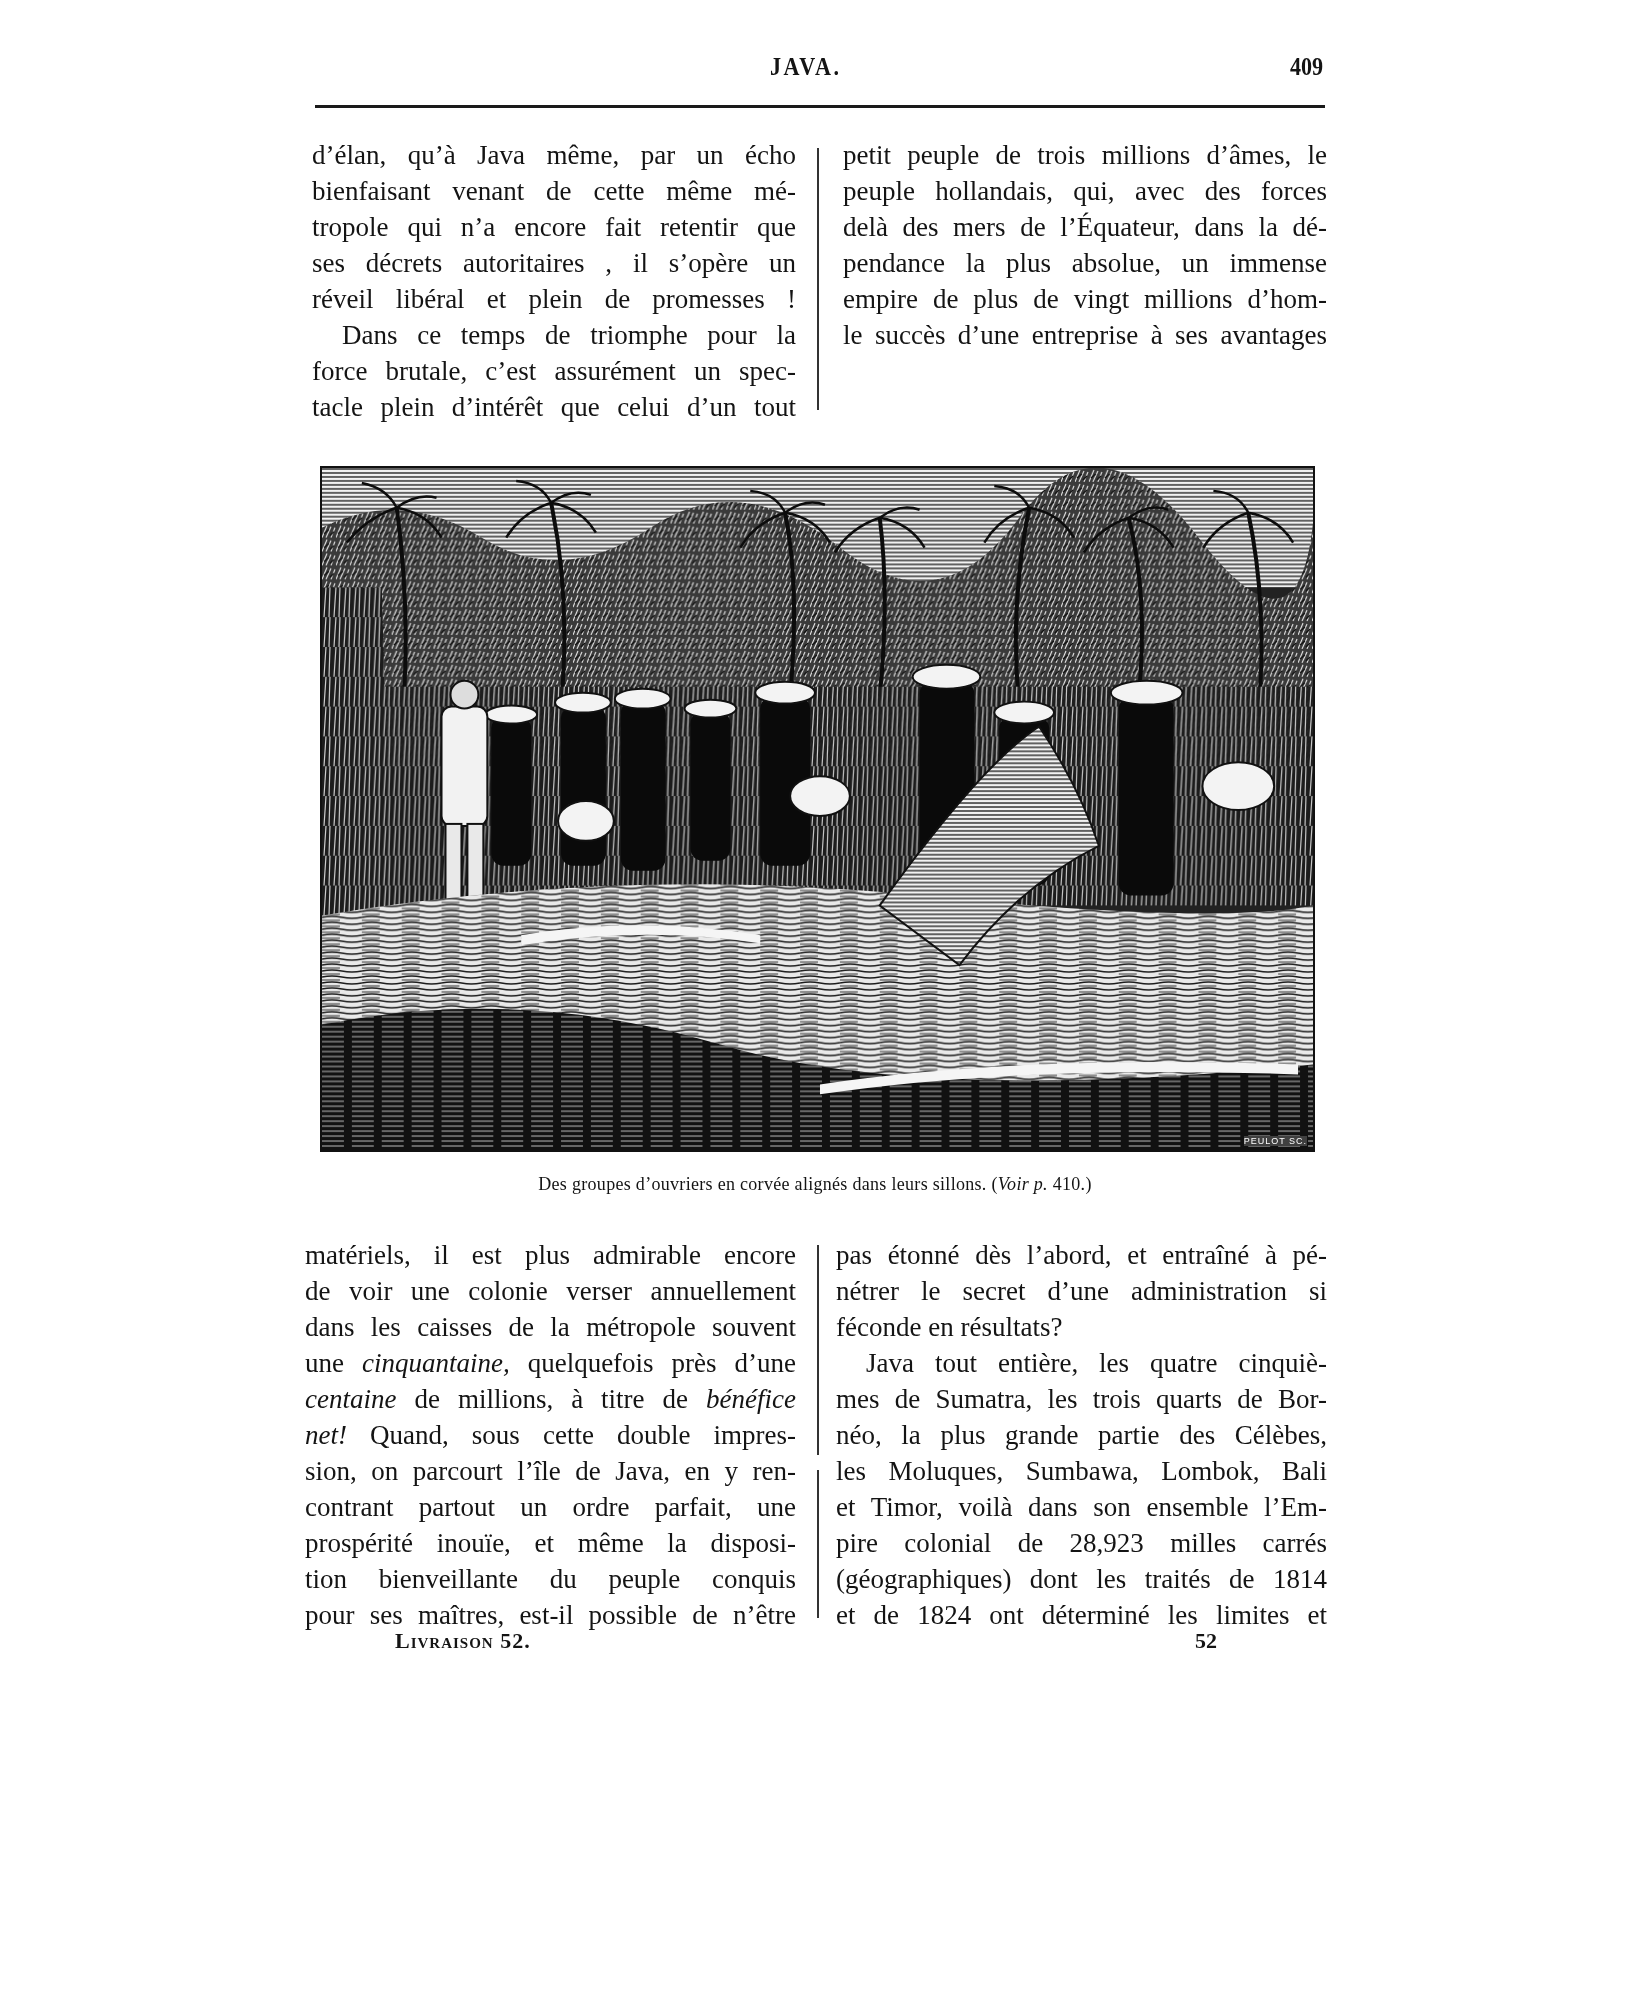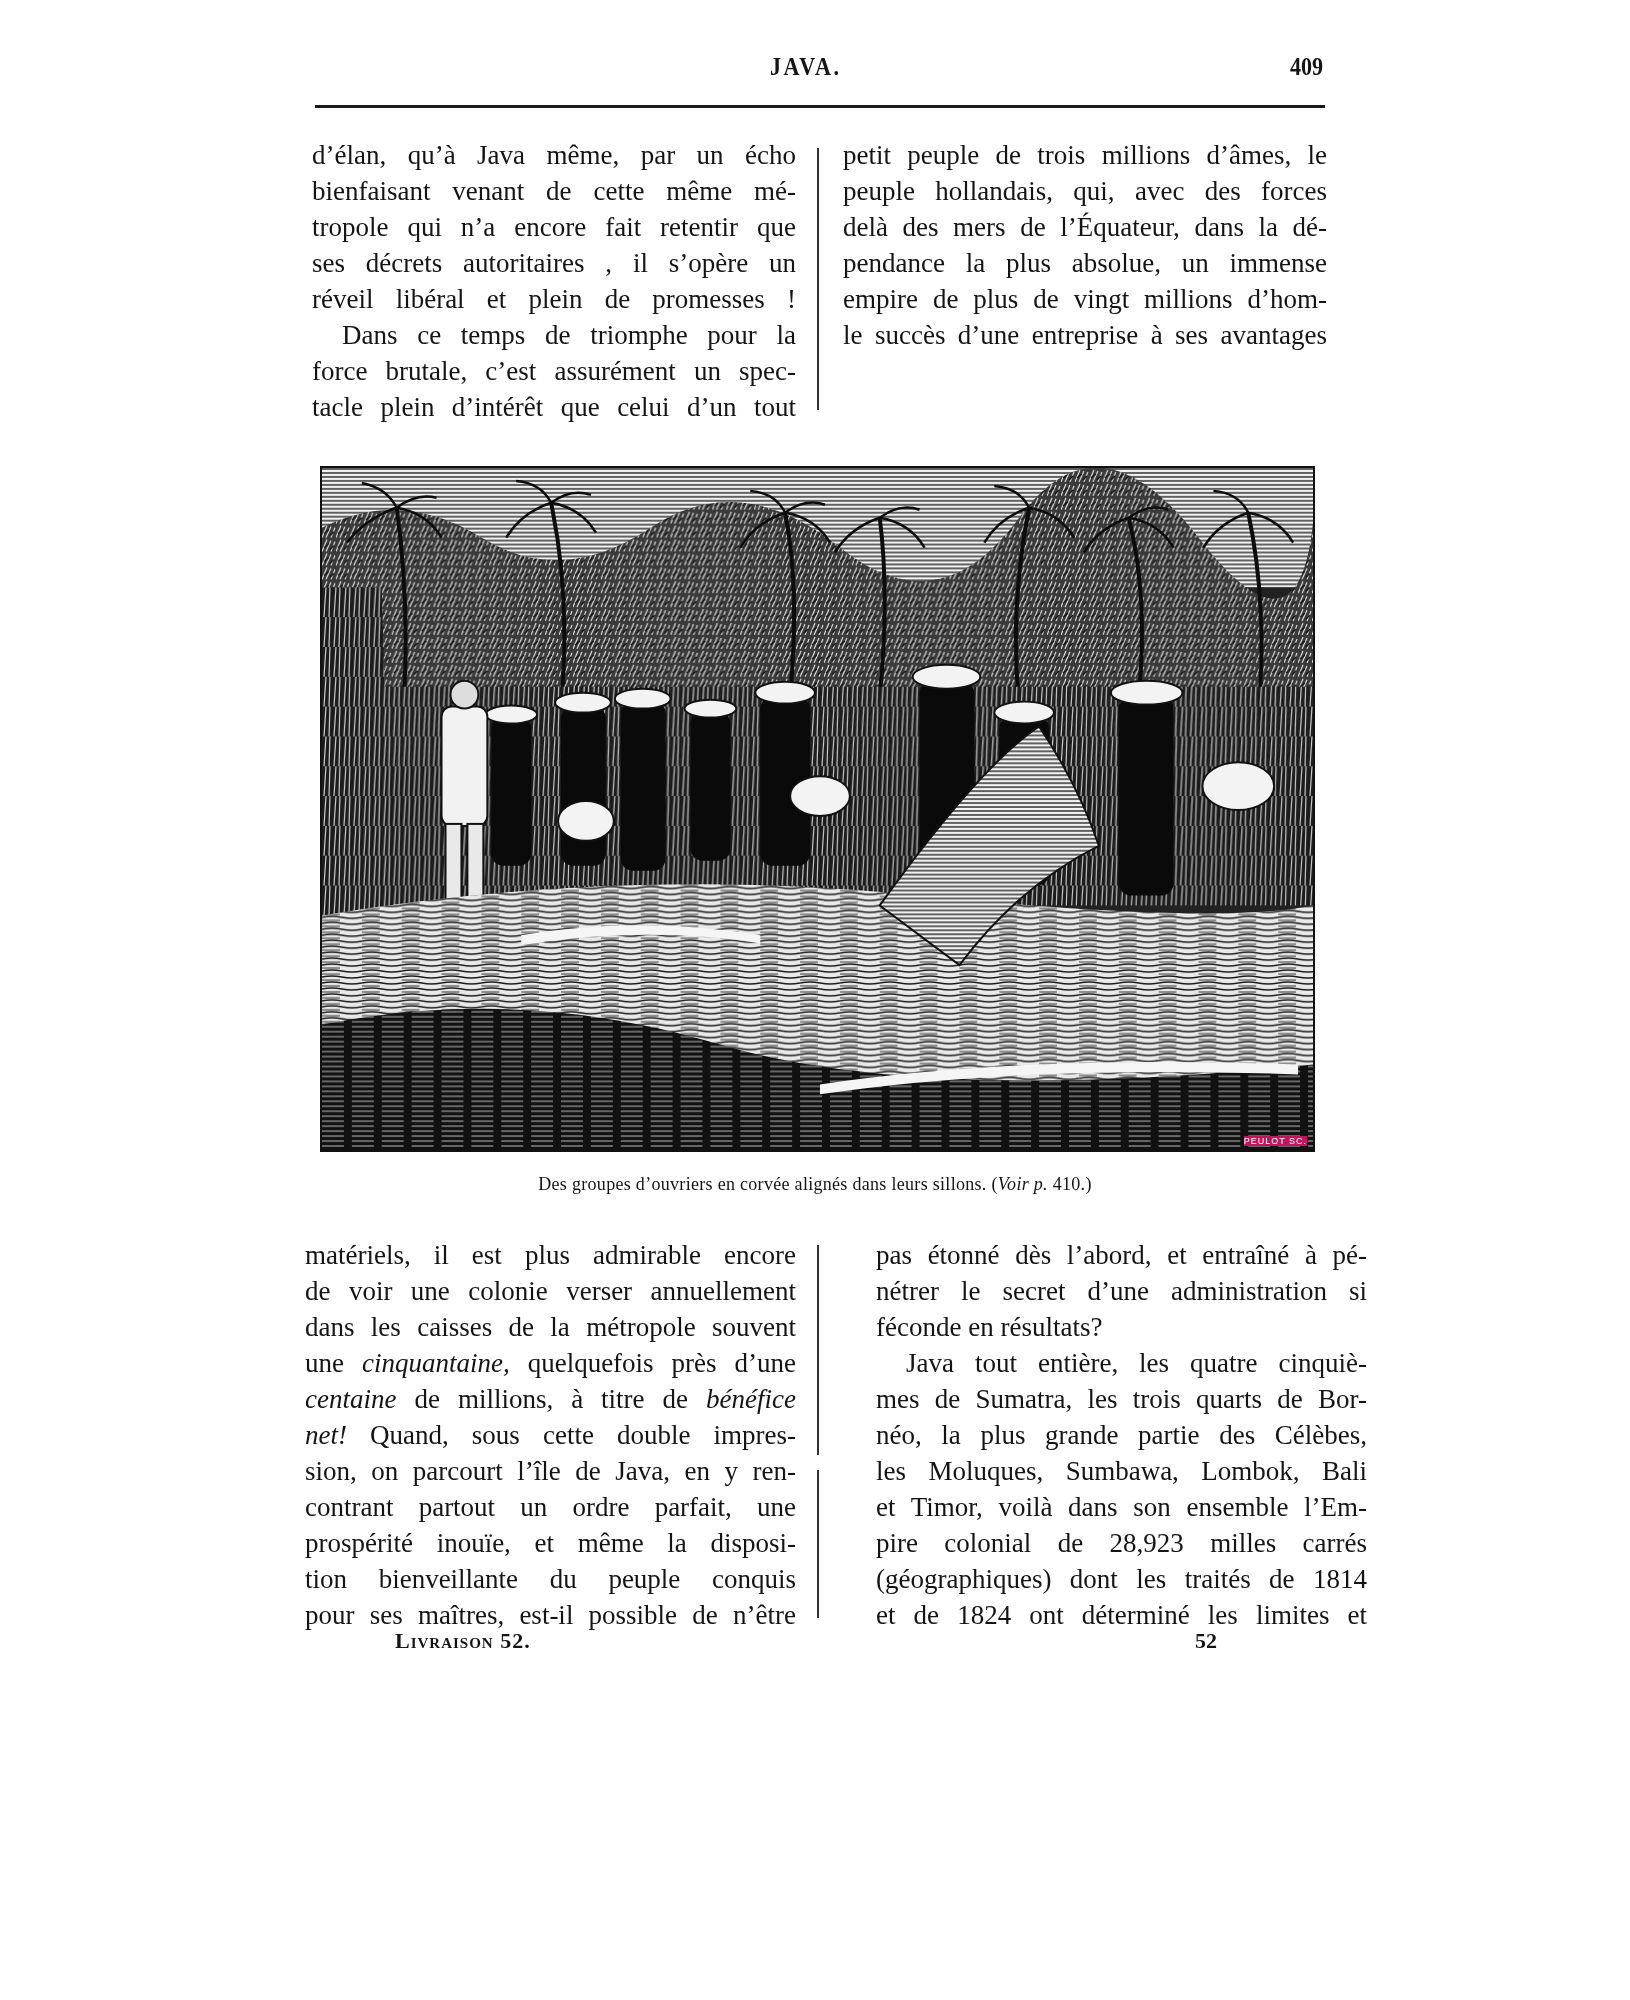--- a/index.html
+++ b/index.html
@@ -11,21 +11,21 @@
                 font-size:26px; letter-spacing:3px; transform:scaleX(0.85); transform-origin:left; }
   .head-page { position:absolute; left:1290px; top:0; font-weight:bold; font-size:26px; transform:scaleX(0.85); transform-origin:left; }
   .head-rule { top:105px; left:315px; width:1010px; height:0; border-top:3px solid #1a1a1a; }
   .col { position:absolute; font-size:27px;font-family:Liberation Serif, serif; }
   .line { height:36px; line-height:36px; white-space:nowrap; text-align:justify; text-align-last:justify; }
   .line.last { text-align-last:left; }
   .line.indent { padding-left:30px; }
   .col-left-top { left:312px; top:137px; width:484px; }
   .col-right-top { left:843px; top:137px; width:484px; }
   .col-left-bot { left:305px; top:1237px; width:491px; }
-  .col-right-bot { left:876px; top:1237px; width:491px; }
+  .col-right-bot { left:836px; top:1237px; width:491px; }
   .divider { position:absolute; left:817px; width:0; border-left:2px solid #333; }
   .div-top { top:148px; height:262px; }
   .div-bot-a { top:1245px; height:210px; }
   .div-bot-b { top:1470px; height:148px; }
   .figure { position:absolute; left:320px; top:466px; width:995px; height:686px; border:2px solid #111; box-sizing:border-box; background:#222; overflow:hidden; }
   .figure svg { display:block; width:100%; height:100%; }
   .caption { position:absolute; top:1174px; left:0; width:1630px; text-align:center; font-size:18px; letter-spacing:0.3px; }
   .caption i { font-style:italic; }
   .footer-left { position:absolute; left:395px; top:1628px; font-weight:bold; font-size:22px; font-variant:small-caps; letter-spacing:1px; }
   .footer-right { position:absolute; left:1195px; top:1628px; font-weight:bold; font-size:22px; }
@@ -149,21 +149,21 @@
 
     <path d="M0 450 Q300 400 600 430 T995 440 L995 686 L0 686 Z" fill="url(#ground)"></path>
 
     <path d="M560 440 Q660 300 720 260 Q760 320 780 380 Q700 420 640 500 Z" fill="url(#hatchH)" stroke="#111" stroke-width="2"></path>
 
     <path d="M0 560 Q200 520 400 580 T995 600 L995 686 L0 686 Z" fill="url(#darkground)"></path>
 
     <path d="M500 620 Q700 590 980 600 L980 610 Q700 600 500 630 Z" fill="#f5f5f5"></path>
     <path d="M200 470 Q320 450 440 470 L440 478 Q320 460 200 480 Z" fill="#f5f5f5"></path>
   </svg>
-  <span class="abs" style="right:6px; bottom:4px; font-size:9px; color:#fff; background:#be185d; letter-spacing:1px; font-family:'Liberation Sans',sans-serif;">PEULOT SC.</span>
+  <span class="abs" style="right:6px; bottom:4px; font-size:9px; color:#fff; background:#404040; letter-spacing:1px; font-family:'Liberation Sans',sans-serif;">PEULOT SC.</span>
 </div>
 
 <div class="caption">
   <span>Des groupes d’ouvriers en corvée alignés dans leurs sillons.</span>
   <span>(</span><i>Voir p.</i><span> 410.)</span>
 </div>
 
 <div class="col col-left-bot" id="bottom-left">
     <div class="line"><span>matériels, il est plus admirable encore</span></div>
     <div class="line"><span>de voir une colonie verser annuellement</span></div>

